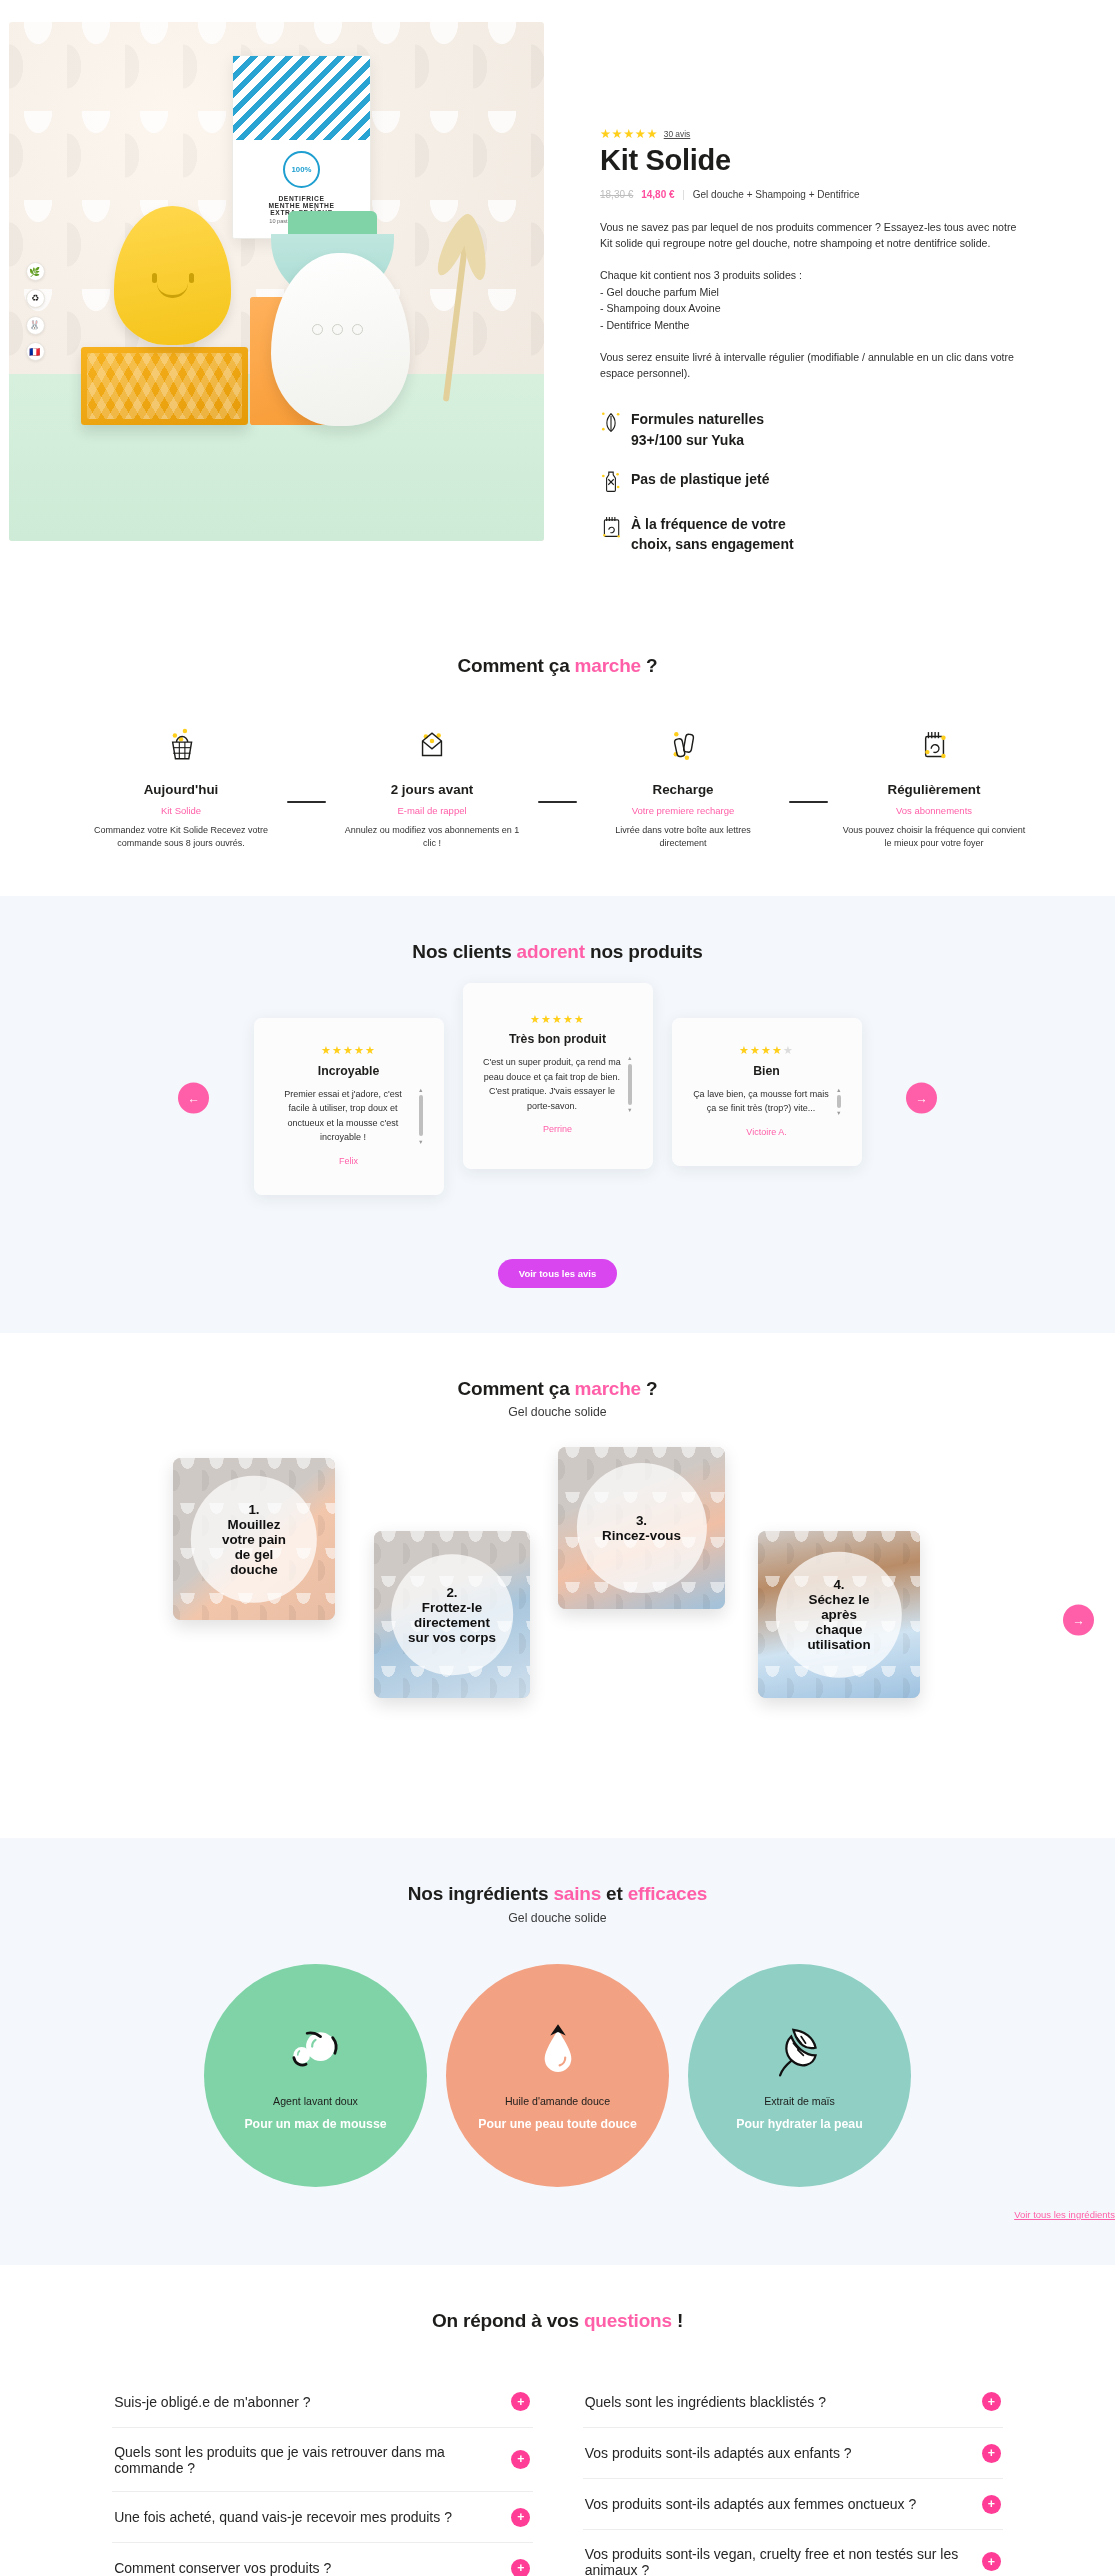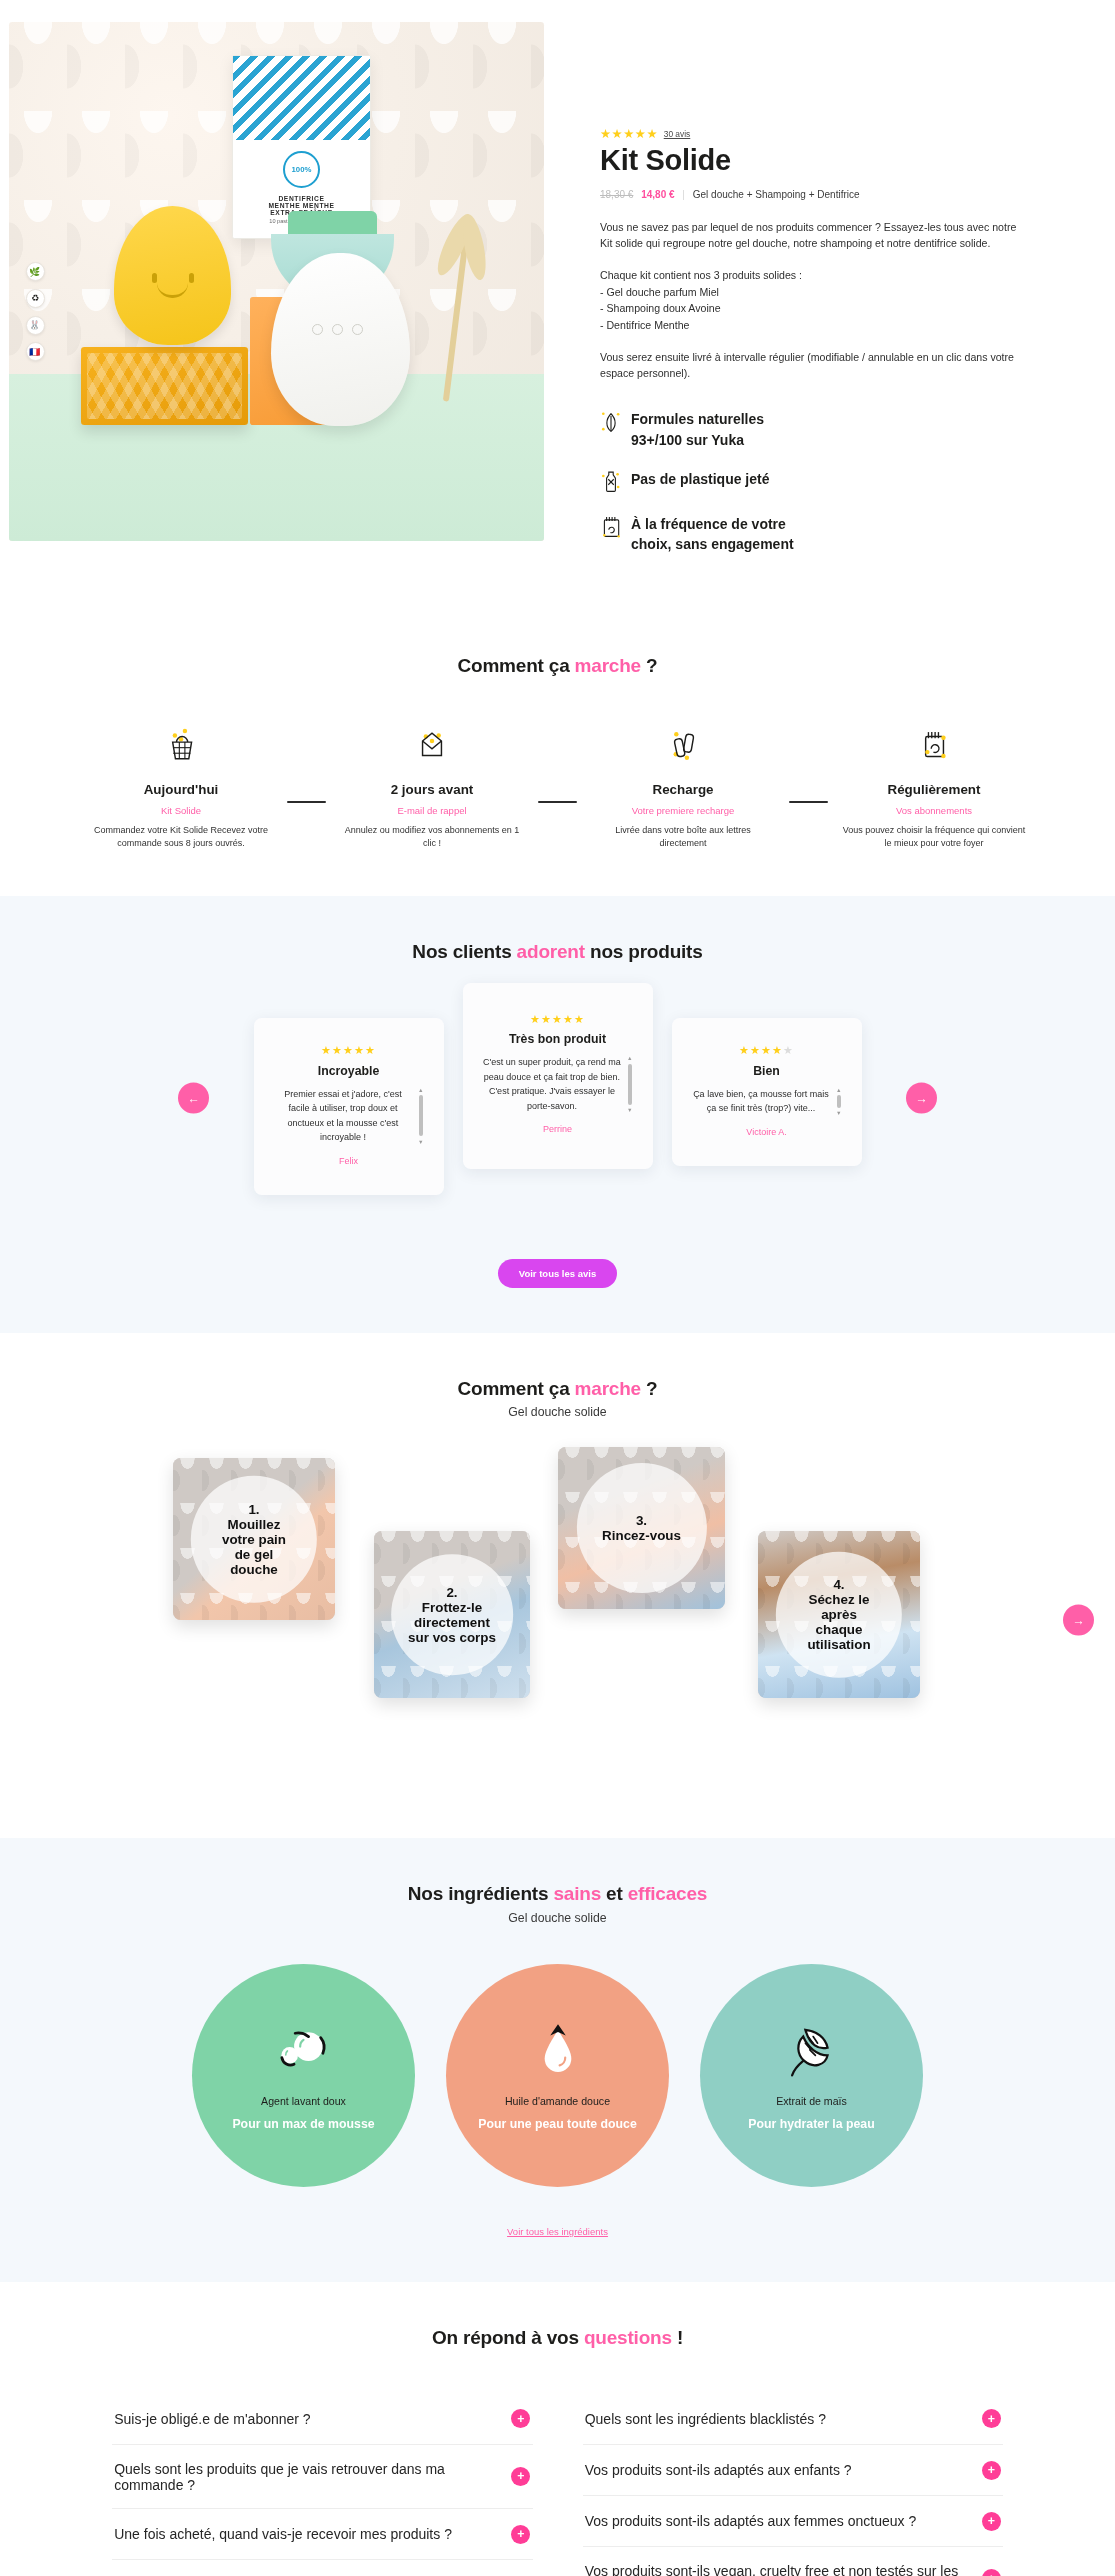--- a/index.html
+++ b/index.html
@@ -213,30 +213,30 @@
   .u2 { left:374px; top:84px; width:156px; height:167px; }
   .u3 { left:558px; top:0px;  width:167px; height:162px; }
   .u4 { left:758px; top:84px; width:162px; height:167px; }
   .u1 .subj{ background:linear-gradient(140deg,#cfc9c5 0%, #cfc9c5 45%, #f2c6ab 60%, #e8bda3 100%); }
   .u2 .subj{ background:linear-gradient(160deg,#cfc9c5 0%, #cfc9c5 35%, #a8c6dd 55%, #cfe0ee 100%); }
   .u3 .subj{ background:linear-gradient(160deg,#cfc9c5 0%, #cfc9c5 30%, #f0bfa5 60%, #9fc2dd 100%); }
   .u4 .subj{ background:linear-gradient(170deg,#cfc9c5 0%, #b98c67 30%, #cfe3f2 65%, #9fc2e0 100%); }
   .usage-arrow { position:absolute; right:21px; top:50%; transform:translateY(-50%); }
 
   
-  .ing-row { display:flex; justify-content:center; gap:31px; margin-top:39px; position:relative; }
+  .ing-row { display:flex; justify-content:center; gap:19px; margin-top:39px; position:relative; }
   .ing-circle {
     width:223px; height:223px; border-radius:50%;
     display:flex; flex-direction:column; align-items:center; justify-content:center;
     text-align:center; padding:0 22px;
   }
   .ing-icon { height:67px; display:flex; align-items:center; justify-content:center; margin-bottom:10px; }
   .ing-name { font-size:10.6px; color:#1d1d1b; }
   .ing-claim { font-size:12.3px; font-weight:bold; color:#fff; margin-top:10px; line-height:1.3; }
-  .ing-link-wrap { display:flex; justify-content:center; margin-top:39px; }
+  .ing-link-wrap { display:flex; justify-content:flex-end; margin-top:22px; }
   .ing-link { color:#ff5fa8; font-size:9.5px; text-decoration:underline; cursor:pointer; }
 
   
   .faq-grid { display:flex; gap:50px; justify-content:center; margin-top:45px; padding:0 112px; }
   .faq-col { flex:1; }
   .faq-item { display:flex; align-items:center; justify-content:space-between;
     padding:15.6px 2.2px; border-bottom:0.6px solid #ededed; }
   .faq-q { font-size:14px; color:#262626; }
   .faq-plus { width:19px;height:19px;border-radius:50%;background:#ff3d97;color:#fff;
     display:flex;align-items:center;justify-content:center;font-size:12.3px;font-weight:bold;

